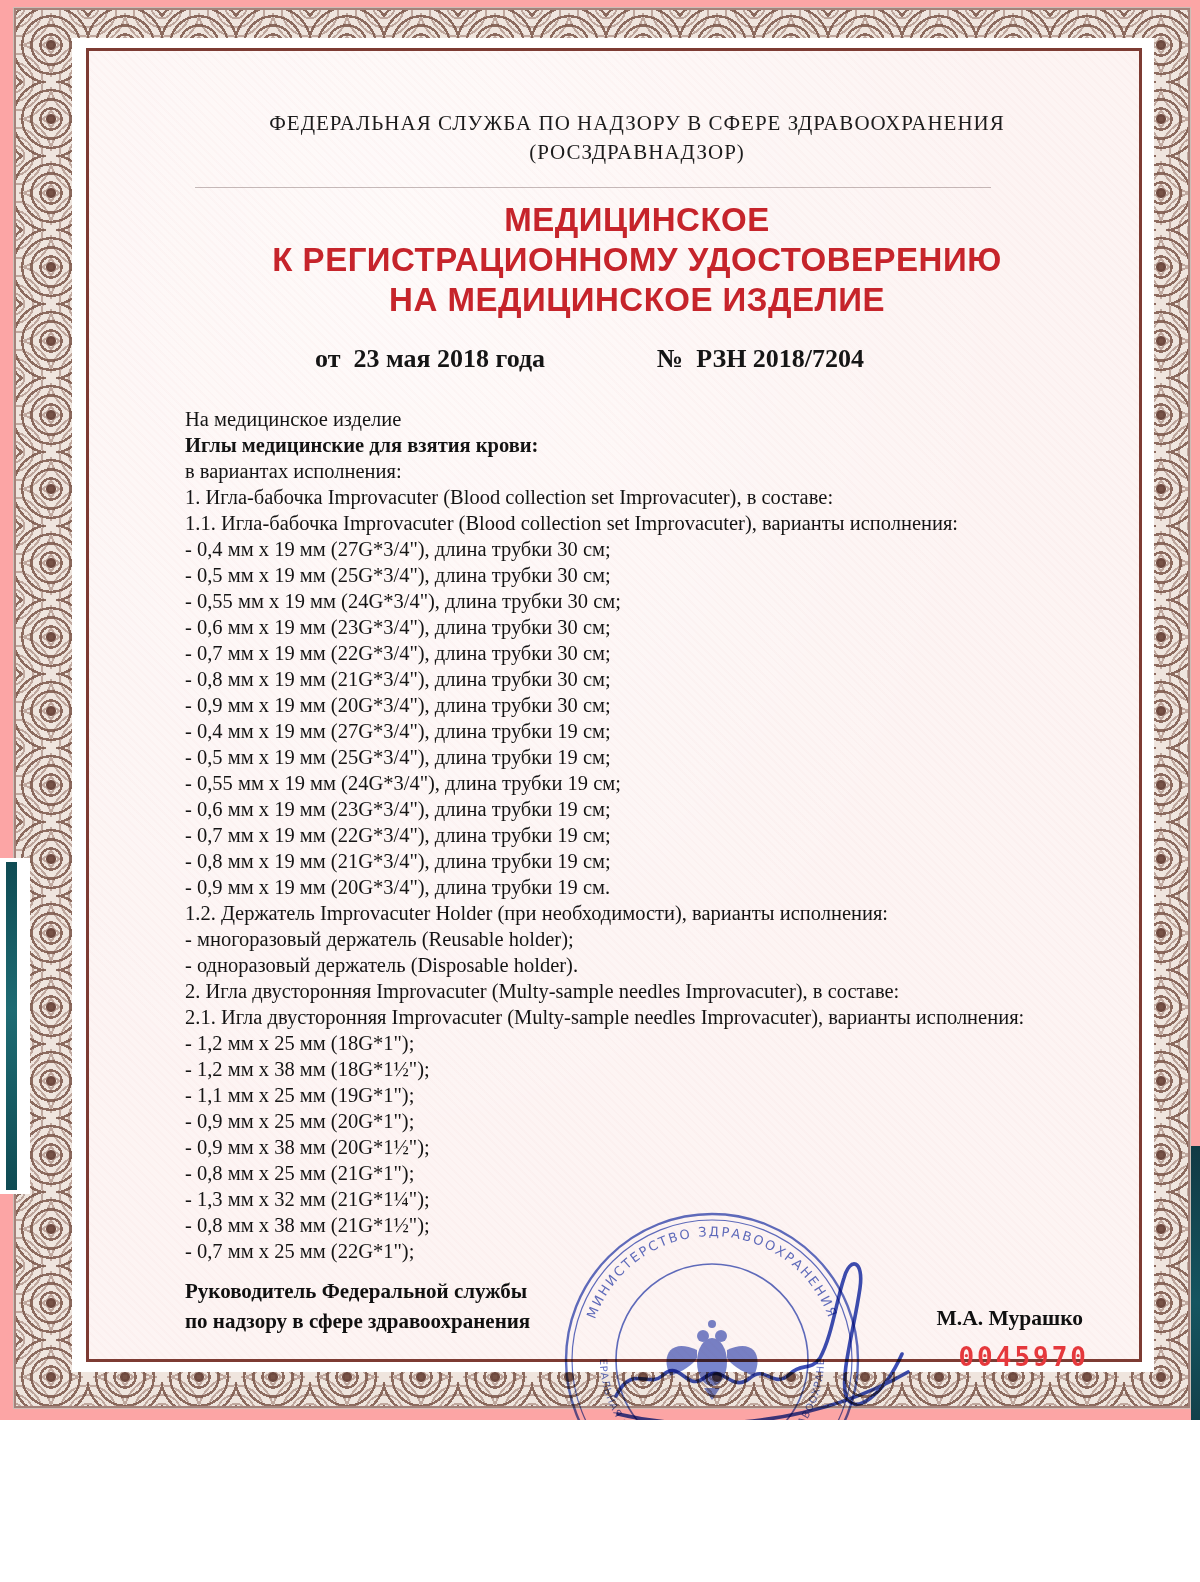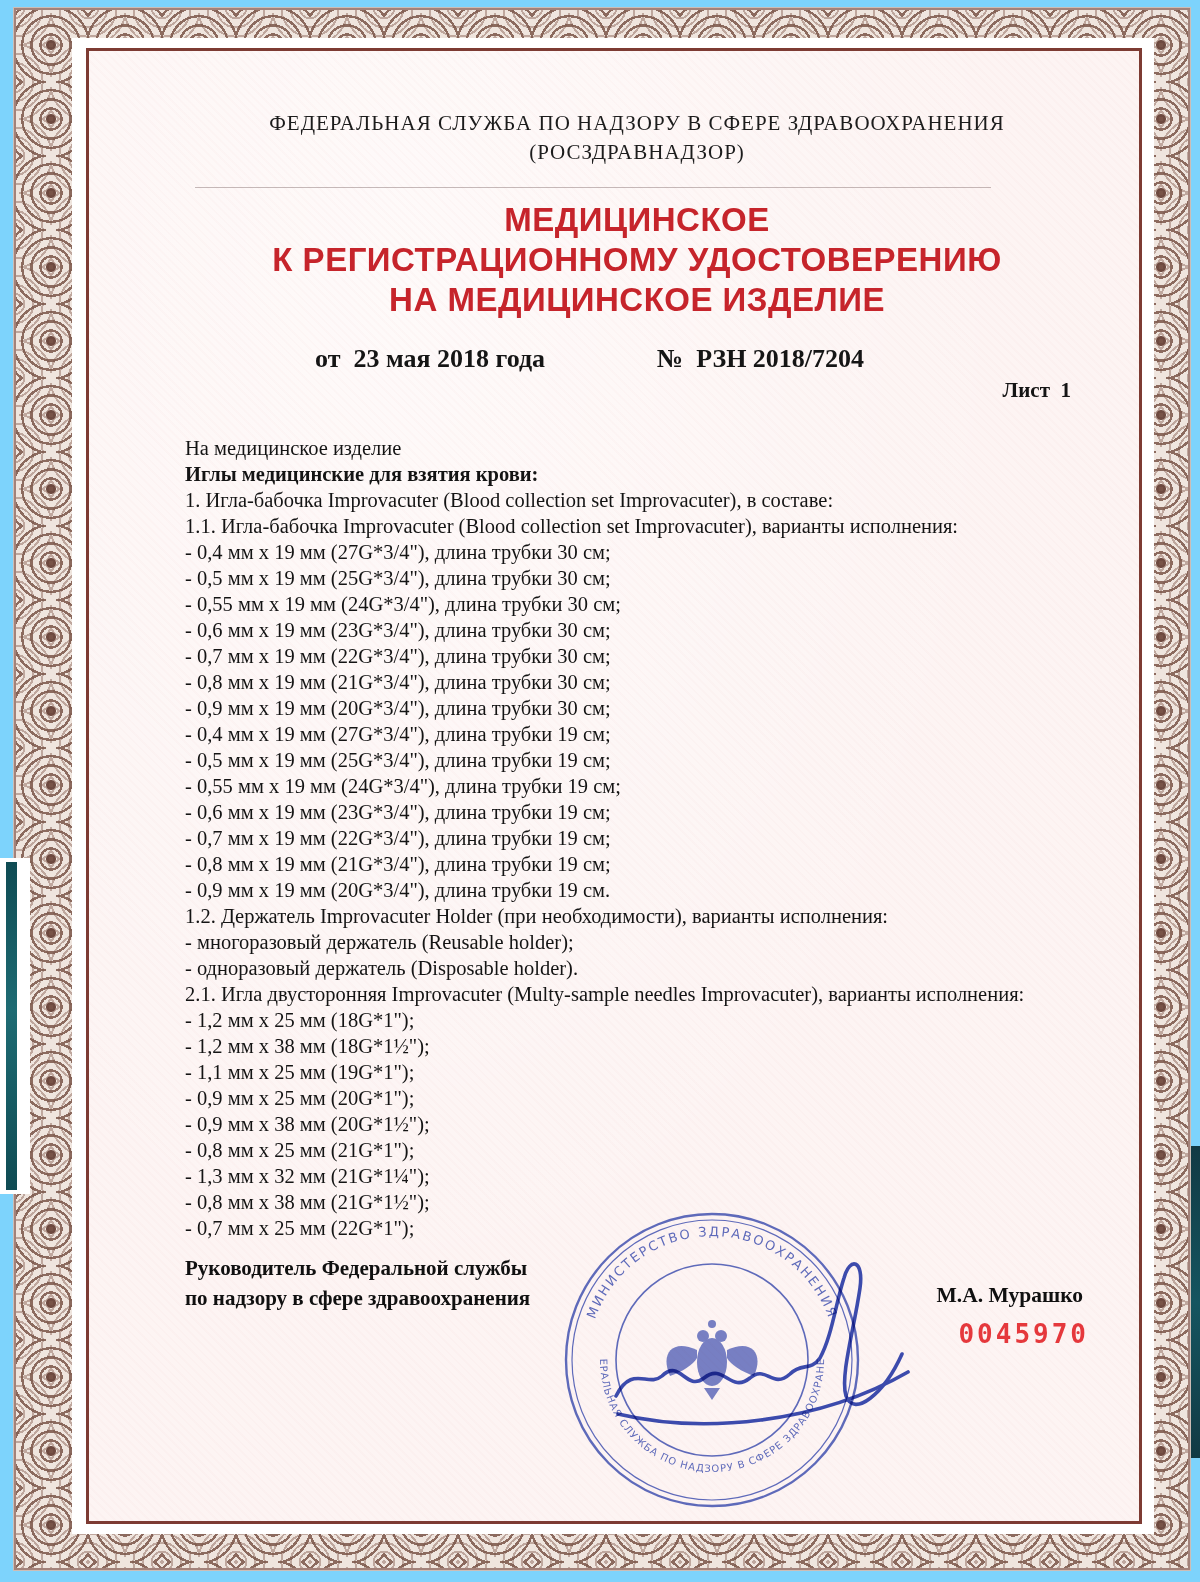--- a/index.html
+++ b/index.html
@@ -1,18 +1,18 @@
 <!DOCTYPE html>
 <html lang="ru"><head>
 <meta charset="utf-8">
 <style>
   html,body { margin:0; padding:0; background:#ffffff; }
   .page {
-    position:relative; width:1200px; height:1582px;
-    background:#7dd3fc; overflow:hidden;
+    position:relative; width:1200px; height:1420px;
+    background:#fca5a5; overflow:hidden;
     font-family:"Liberation Serif", serif; color:#151515;
   }
   
   .pattern-frame {
     position:absolute; left:14px; top:8px; right:10px; bottom:12px;
     background-color:#efe5de;
     background-image:
       repeating-radial-gradient(circle at 50% 50%, rgba(122,85,72,0.85) 0px 2.4px, rgba(0,0,0,0) 2.4px 9.2px),
       repeating-radial-gradient(circle at 50% 50%, rgba(143,106,93,0.5) 0px 2px, rgba(0,0,0,0) 2px 9.2px),
       radial-gradient(circle at 50% 50%, #6e4a40 0 4.5px, rgba(0,0,0,0) 5.5px);
@@ -91,27 +91,25 @@
         <div>МЕДИЦИНСКОЕ</div>
         <div>К РЕГИСТРАЦИОННОМУ УДОСТОВЕРЕНИЮ</div>
         <div>НА МЕДИЦИНСКОЕ ИЗДЕЛИЕ</div>
       </div>
 
       <div class="meta-row">
         <span class="meta-date">от  23 мая 2018 года</span>
         <span class="meta-number">№  РЗН 2018/7204</span>
       </div>
 
-      <div class="sheet-row">
-        <span>Лист  1</span>
-      </div>
 
       <div class="body">
         <div class="body-line">На медицинское изделие</div>
         <div class="body-line bold">Иглы медицинские для взятия крови:</div>
+        <div class="body-line">в вариантах исполнения:</div>
         <div class="body-line">1. Игла-бабочка Improvacuter (Blood collection set Improvacuter), в составе:</div>
         <div class="body-line">1.1. Игла-бабочка Improvacuter (Blood collection set Improvacuter), варианты исполнения:</div>
         <div>
             <div class="body-line">- 0,4 мм х 19 мм (27G*3/4"), длина трубки 30 см;</div>
             <div class="body-line">- 0,5 мм х 19 мм (25G*3/4"), длина трубки 30 см;</div>
             <div class="body-line">- 0,55 мм х 19 мм (24G*3/4"), длина трубки 30 см;</div>
             <div class="body-line">- 0,6 мм х 19 мм (23G*3/4"), длина трубки 30 см;</div>
             <div class="body-line">- 0,7 мм х 19 мм (22G*3/4"), длина трубки 30 см;</div>
             <div class="body-line">- 0,8 мм х 19 мм (21G*3/4"), длина трубки 30 см;</div>
             <div class="body-line">- 0,9 мм х 19 мм (20G*3/4"), длина трубки 30 см;</div>
@@ -121,20 +119,21 @@
             <div class="body-line">- 0,6 мм х 19 мм (23G*3/4"), длина трубки 19 см;</div>
             <div class="body-line">- 0,7 мм х 19 мм (22G*3/4"), длина трубки 19 см;</div>
             <div class="body-line">- 0,8 мм х 19 мм (21G*3/4"), длина трубки 19 см;</div>
             <div class="body-line">- 0,9 мм х 19 мм (20G*3/4"), длина трубки 19 см.</div>
           </div>
         <div class="body-line">1.2. Держатель Improvacuter Holder (при необходимости), варианты исполнения:</div>
         <div>
             <div class="body-line">- многоразовый держатель (Reusable holder);</div>
             <div class="body-line">- одноразовый держатель (Disposable holder).</div>
           </div>
+        <div class="body-line">2. Игла двусторонняя Improvacuter (Multy-sample needles Improvacuter), в составе:</div>
         <div class="body-line">2.1. Игла двусторонняя Improvacuter (Multy-sample needles Improvacuter), варианты исполнения:</div>
         <div>
             <div class="body-line">- 1,2 мм х 25 мм (18G*1");</div>
             <div class="body-line">- 1,2 мм х 38 мм (18G*1½");</div>
             <div class="body-line">- 1,1 мм х 25 мм (19G*1");</div>
             <div class="body-line">- 0,9 мм х 25 мм (20G*1");</div>
             <div class="body-line">- 0,9 мм х 38 мм (20G*1½");</div>
             <div class="body-line">- 0,8 мм х 25 мм (21G*1");</div>
             <div class="body-line">- 1,3 мм х 32 мм (21G*1¼");</div>
             <div class="body-line">- 0,8 мм х 38 мм (21G*1½");</div>

